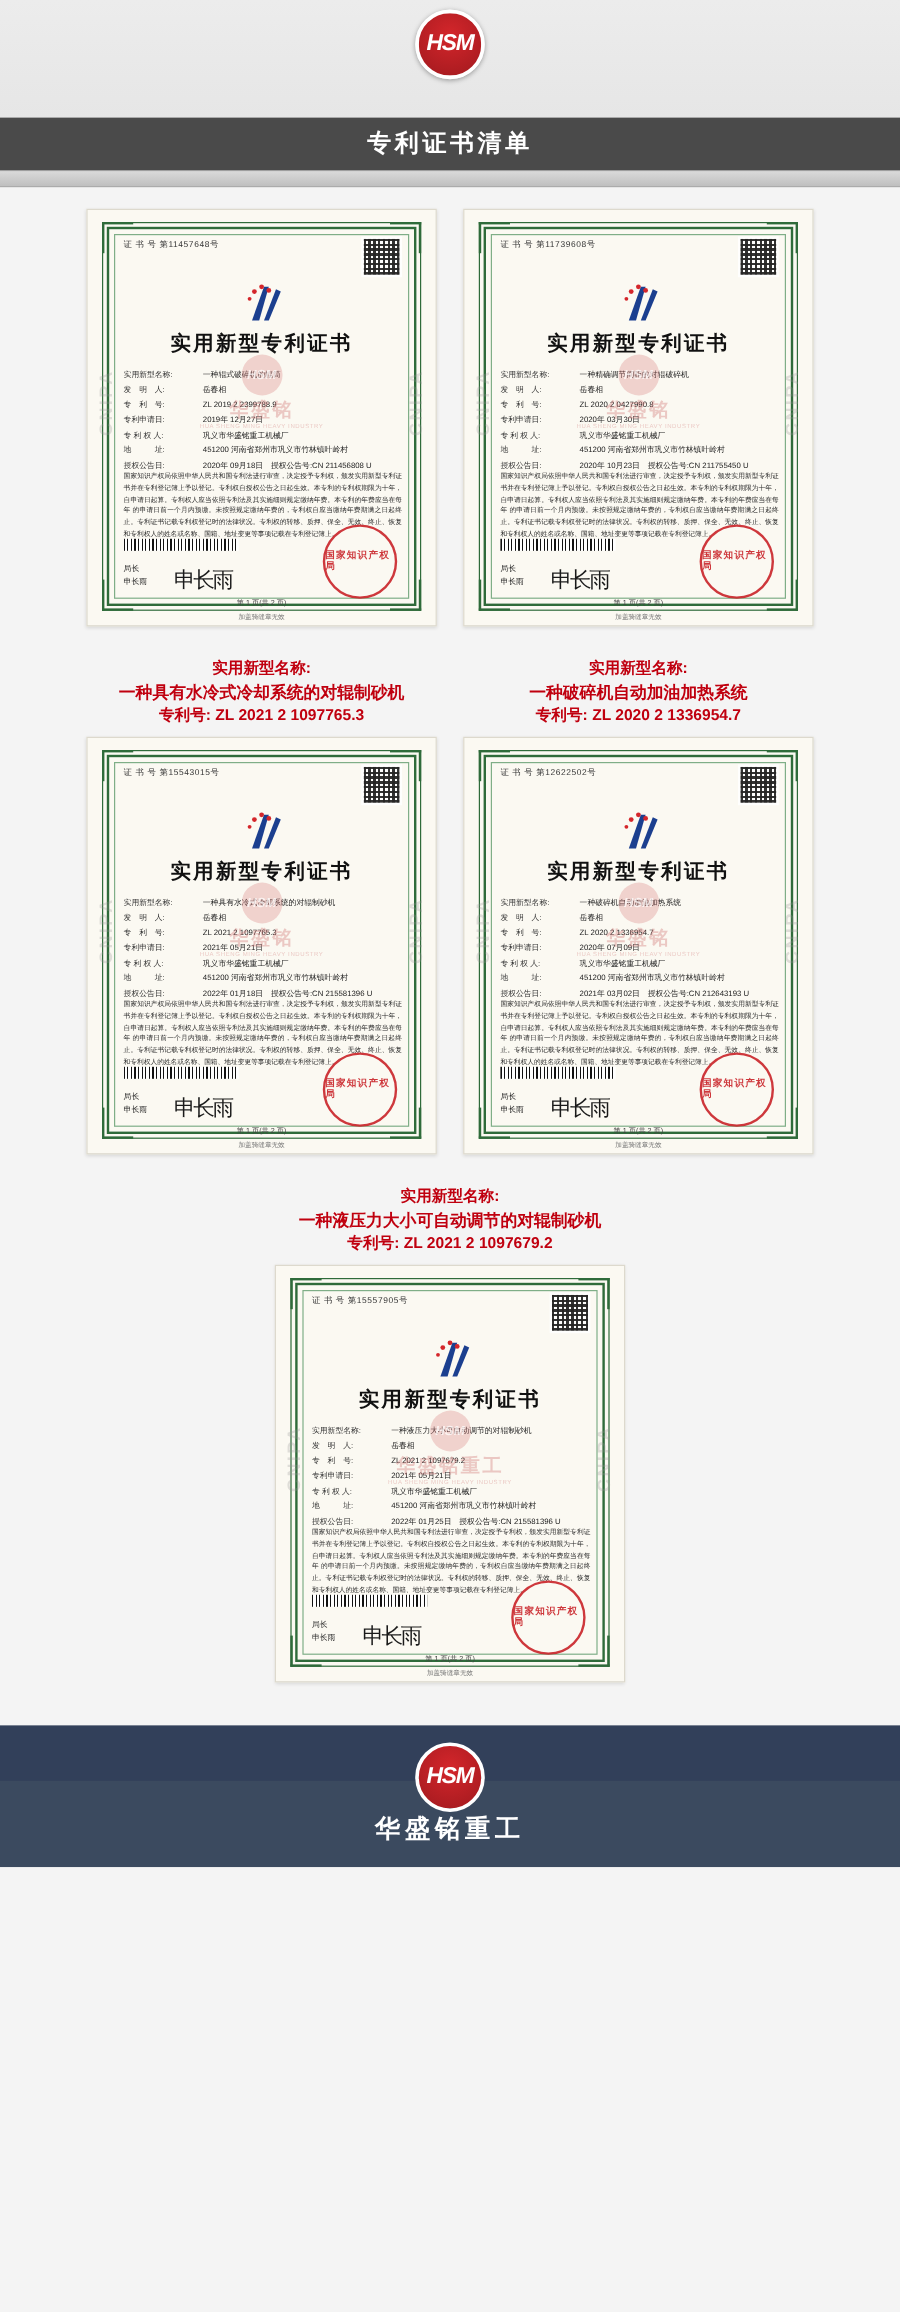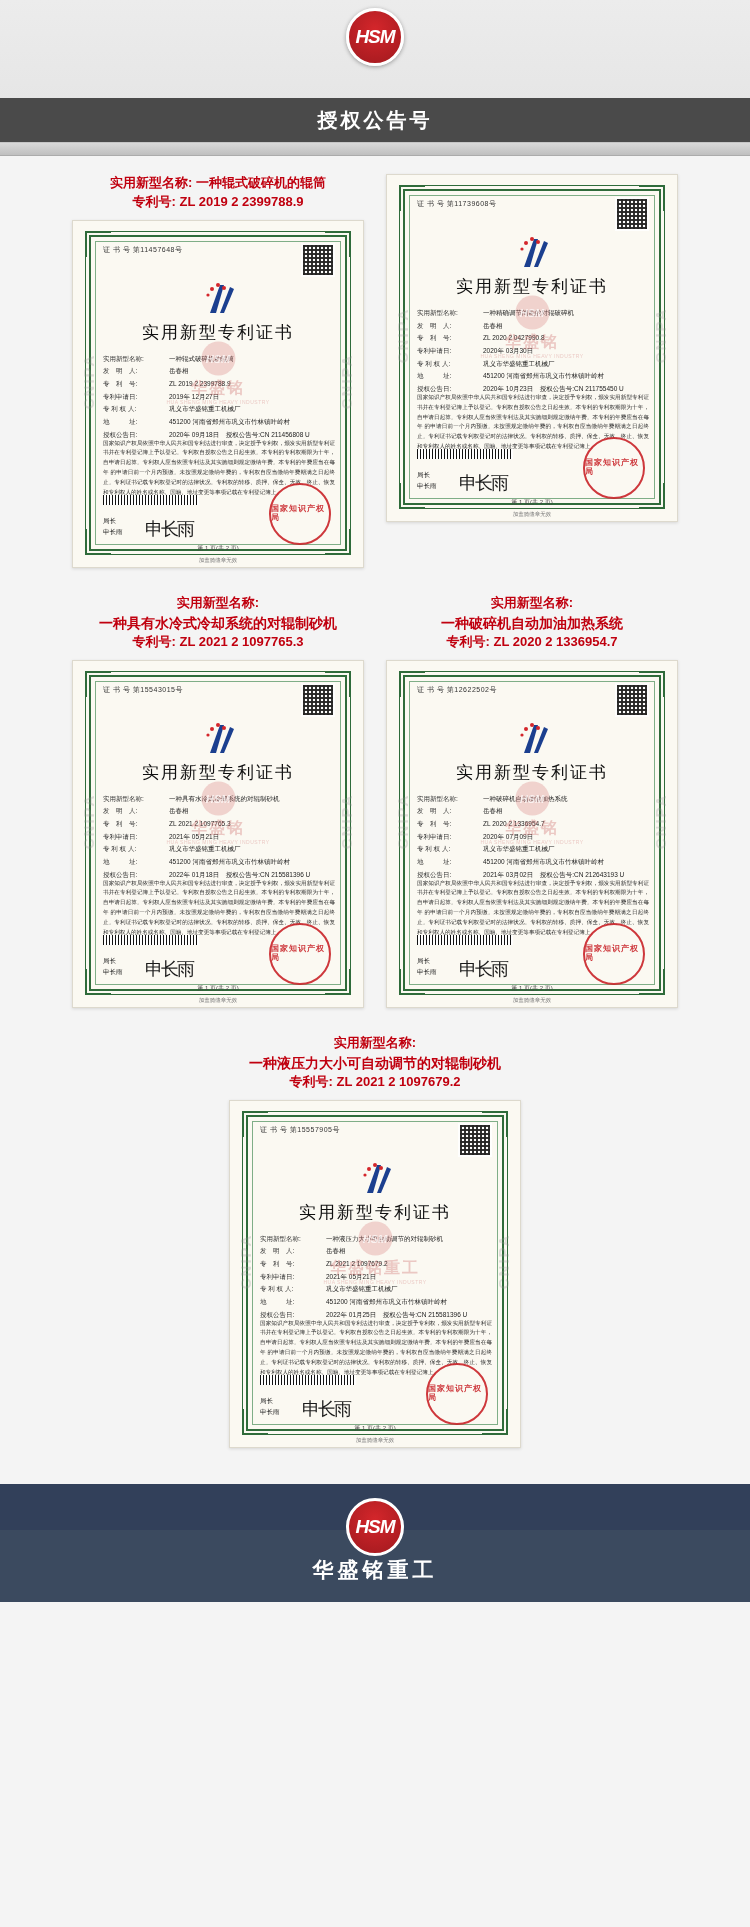--- a/index.html
+++ b/index.html
@@ -142,21 +142,21 @@
     transform: translateX(-50%);
     width: 56px; height: 40px;
   }
   .cnipa-mark svg { width: 56px; height: 40px; }
 
   .cert-title {
     position: absolute;
     top: 100px; left: 0; right: 0;
     text-align: center;
     font-size: 17px;
-    font-weight: normal;
+    font-weight: bold;
     letter-spacing: 2px;
     color: #111;
     font-family: "Liberation Serif","DejaVu Serif",serif;
   }
 
   .fields {
     position: absolute;
     top: 132px; left: 30px; right: 28px;
     font-size: 6.5px;
     color: #222;
@@ -308,33 +308,29 @@
     letter-spacing: -1px;
     z-index: 5;
   }
 </style>
 </head>
 <body>
 
 <div class="header-wrap">
   <div class="top-band"></div>
   <div class="hsm-logo">HSM</div>
-  <div class="header-bar">授权公告号</div>
+  <div class="header-bar">专利证书清单</div>
   <div class="stripe"></div>
 </div>
 
 <div class="sheet">
 
   <div class="row">
 
     <div class="cert-block">
-      <div class="cert-titles">
-        <div class="t1"><span>实用新型名称:</span> <span>一种辊式破碎机的辊筒</span></div>
-        <div class="t2"><span>专利号:</span> <span>ZL 2019 2 2399788.9</span></div>
-      </div>
       <div class="cert-img">
         <div class="frame-outer"></div>
         <div class="corner tl"></div>
         <div class="corner tr"></div>
         <div class="corner bl"></div>
         <div class="corner br"></div>
         <div class="cert-no">证 书 号 第11457648号</div>
         <div class="qr"></div>
         <div class="cnipa-mark">
           <svg viewBox="0 0 56 40">

